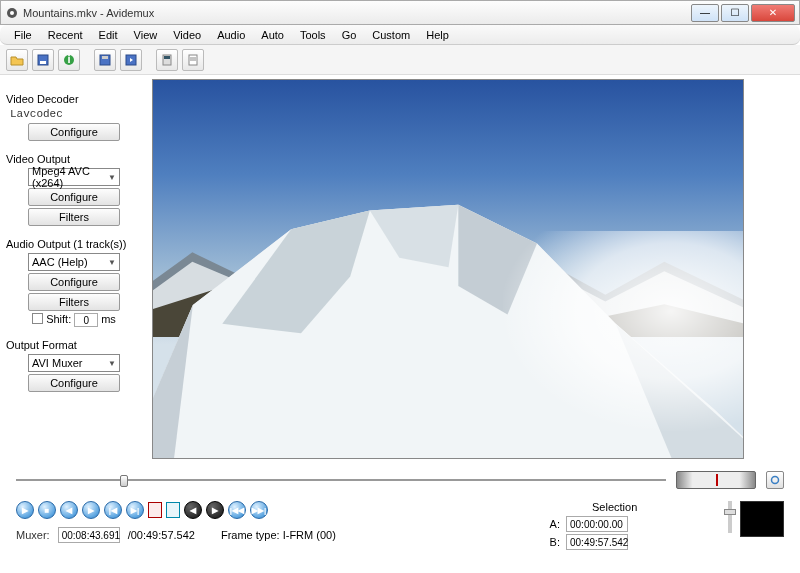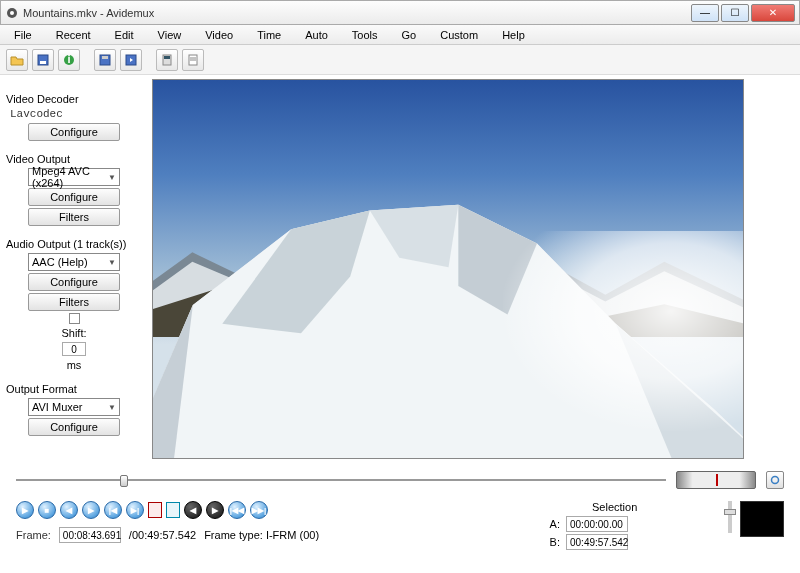--- a/index.html
+++ b/index.html
@@ -7,35 +7,35 @@
 
 .titlebar { height: 25px; background: linear-gradient(#fdfdfd,#ebebeb); border: 1px solid #aaa; display: flex; align-items: center; padding: 11px 4px; }
 .titlebar .app-icon { width: 14px; height: 14px; margin-right: 4px; display:flex;align-items:center;justify-content:center;}
 .titlebar .title { flex: 1; color: #333; }
 .win-btns { display: flex; gap: 2px; }
 .win-btn { width: 28px; height: 18px; border: 1px solid #888; border-radius: 2px; display: flex; align-items: center; justify-content: center; font-size: 10px; background:linear-gradient(#f7f7f7,#dcdcdc); }
 .win-btn.min { background:linear-gradient(#eef5fc,#cfe2f7);}
 .win-btn.max { background:linear-gradient(#eef5fc,#cfe2f7);}
 .win-btn.close { background: linear-gradient(#f07c75,#d9473c); color:#fff; width:44px;}
 
-.menubar { height: 20px; background: linear-gradient(#fafafa,#ececec); border-bottom: 1px solid #ccc; display: flex; align-items: center; padding: 0 6px; gap: 8px; }
+.menubar { height: 20px; background: linear-gradient(#fafafa,#ececec); border-bottom: 1px solid #ccc; display: flex; align-items: center; padding: 0 6px; gap: 0; border-radius: 7px; }
 .menubar .mi { padding: 2px 8px; cursor:default; }
 
 .toolbar { height: 30px; background: #f5f5f5; display:flex; align-items:center; padding: 2px 6px; gap:4px; border-bottom:1px solid #ddd;}
 .tb-btn { width: 22px; height: 22px; border: 1px solid #bbb; border-radius:2px; background:linear-gradient(#fff,#e8e8e8); display:flex;align-items:center;justify-content:center;}
 .tb-sep { width:6px; }
 
 .content { display:flex; height: 390px; }
 .sidebar { width: 148px; padding: 6px; }
 .group-title { font-weight: normal; margin: 12px 0 3px 0; }
 .sub { color:#333; margin: 0 0 3px 4px; font-family: Liberation Mono, monospace; }
 .btn { width: 92px; height: 18px; border: 1px solid #999; background: linear-gradient(#fdfdfd,#e3e3e3); border-radius:2px; display:flex;align-items:center;justify-content:center; margin: 2px auto; font-size:11px;}
 .combo { width: 92px; height: 18px; border:1px solid #888; background:#fff; display:flex; align-items:center; padding: 0 3px; margin: 2px auto; justify-content:space-between; font-size:10px;}
 .combo .tri { font-size:8px; color:#555;}
-.shift-row { display:flex; align-items:center; justify-content:center; gap:3px; margin:2px 0;flex-direction:column;}
+.shift-row { display:flex; align-items:flex-start; justify-content:center; gap:3px; margin:2px 0;}
 .shift-row .cb { width:11px;height:11px;border:1px solid #888;background:#fff;}
 .shift-row .num { width:24px;height:14px;border:1px solid #aaa;background:#fff;display:flex;align-items:center;justify-content:center;font-size:10px;}
 
 .video-area { flex:1; padding: 4px 16px 4px 4px; }
 .video { width: 592px; height: 380px; background:#2a4a6a; border:1px solid #888; position:relative; overflow:hidden;}
 .sky { position:absolute; inset:0; background:linear-gradient(#2853a0 0%, #4f7fbf 25%, #9ab8d4 50%, #d5e1ea 70%);}
 .cloud { position:absolute; right:0; top:40%; width:240px; height:200px; background:radial-gradient(ellipse at 70% 40%, rgba(255,255,255,.95) 0%, rgba(255,255,255,.7) 40%, rgba(255,255,255,0) 72%);}
 .mtn-back { position:absolute; left:0; top:38%; width:100%; height:30%; }
 .mtn-fore { position:absolute; left:-5%; bottom:-2%; width:110%; height:70%; }
 
@@ -85,21 +85,21 @@
     <div class="win-btn close">✕</div>
   </div>
 </div>
 
 <div class="menubar">
   <span class="mi">File</span>
   <span class="mi">Recent</span>
   <span class="mi">Edit</span>
   <span class="mi">View</span>
   <span class="mi">Video</span>
-  <span class="mi">Time</span>
+  <span class="mi">Audio</span>
   <span class="mi">Auto</span>
   <span class="mi">Tools</span>
   <span class="mi">Go</span>
   <span class="mi">Custom</span>
   <span class="mi">Help</span>
 </div>
 
 <div class="toolbar">
   <div class="tb-btn">
       <svg width="14" height="12">
@@ -229,24 +229,24 @@
         <div class="pb">|◀</div>
         <div class="pb">▶|</div>
         <div class="mark"></div>
         <div class="mark b"></div>
         <div class="pb black">◀</div>
         <div class="pb black">▶</div>
         <div class="pb">|◀◀</div>
         <div class="pb">▶▶|</div>
       </div>
       <div class="time-row">
-        <span class="time-lbl">Frame:</span>
+        <span class="time-lbl">Muxer:</span>
         <div class="time-box">00:08:43.691</div>
         <span>/00:49:57.542</span>
-        <span style="">Frame type: I-FRM (00)</span>
+        <span style="margin-left:18px">Frame type: I-FRM (00)</span>
       </div>
     </div>
 
     <div class="sel-panel">
       <div class="sel-title">Selection</div>
       <div class="sel-row">
         <span class="lbl">A:</span>
         <div class="time-box">00:00:00.00</div>
       </div>
       <div class="sel-row">

